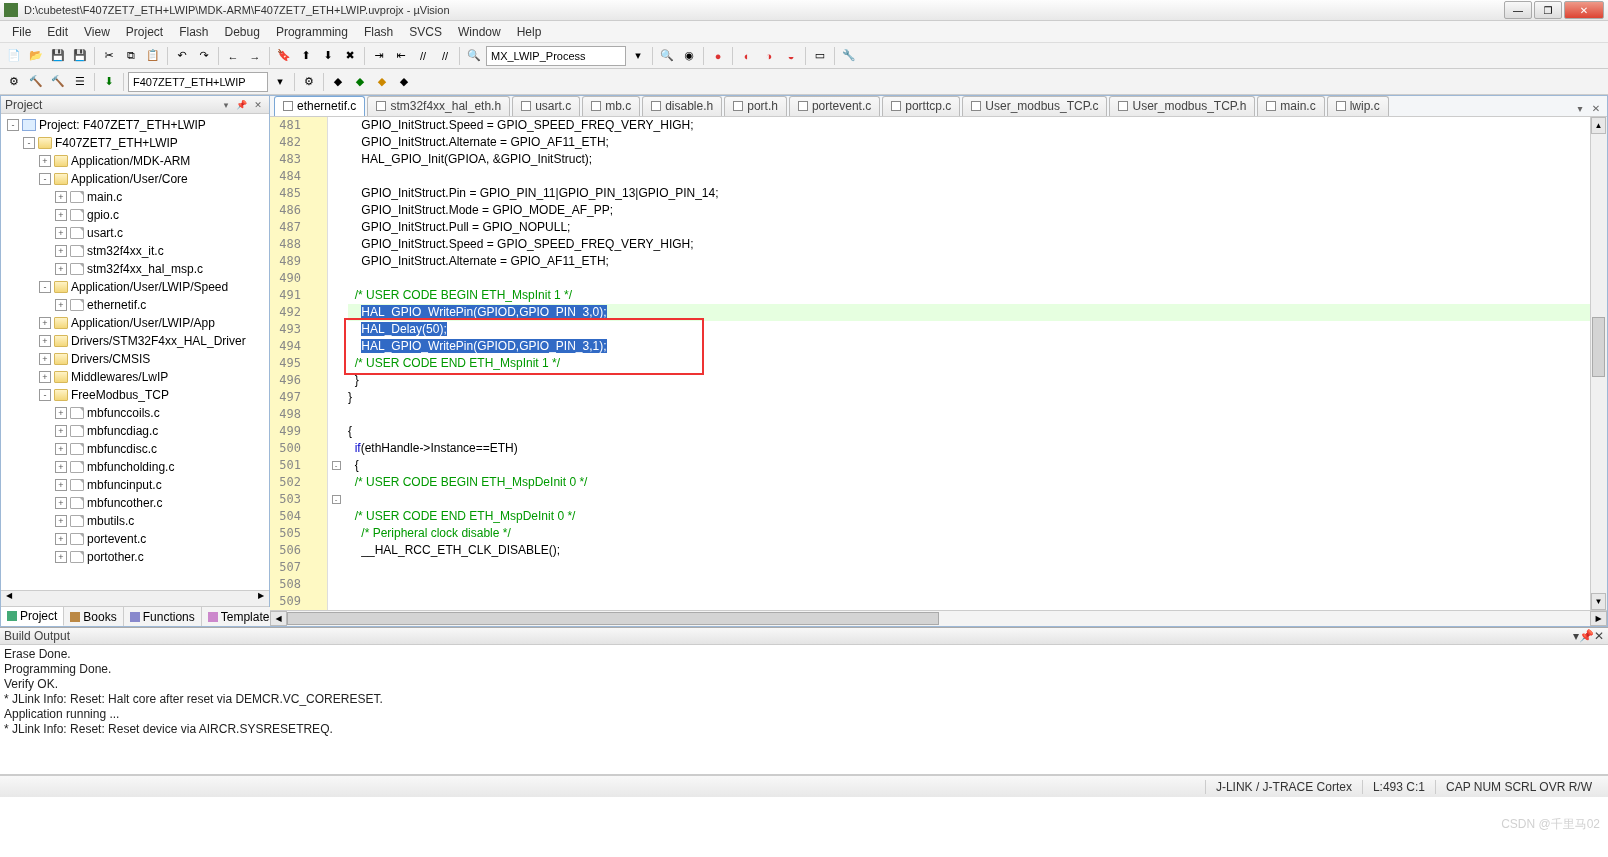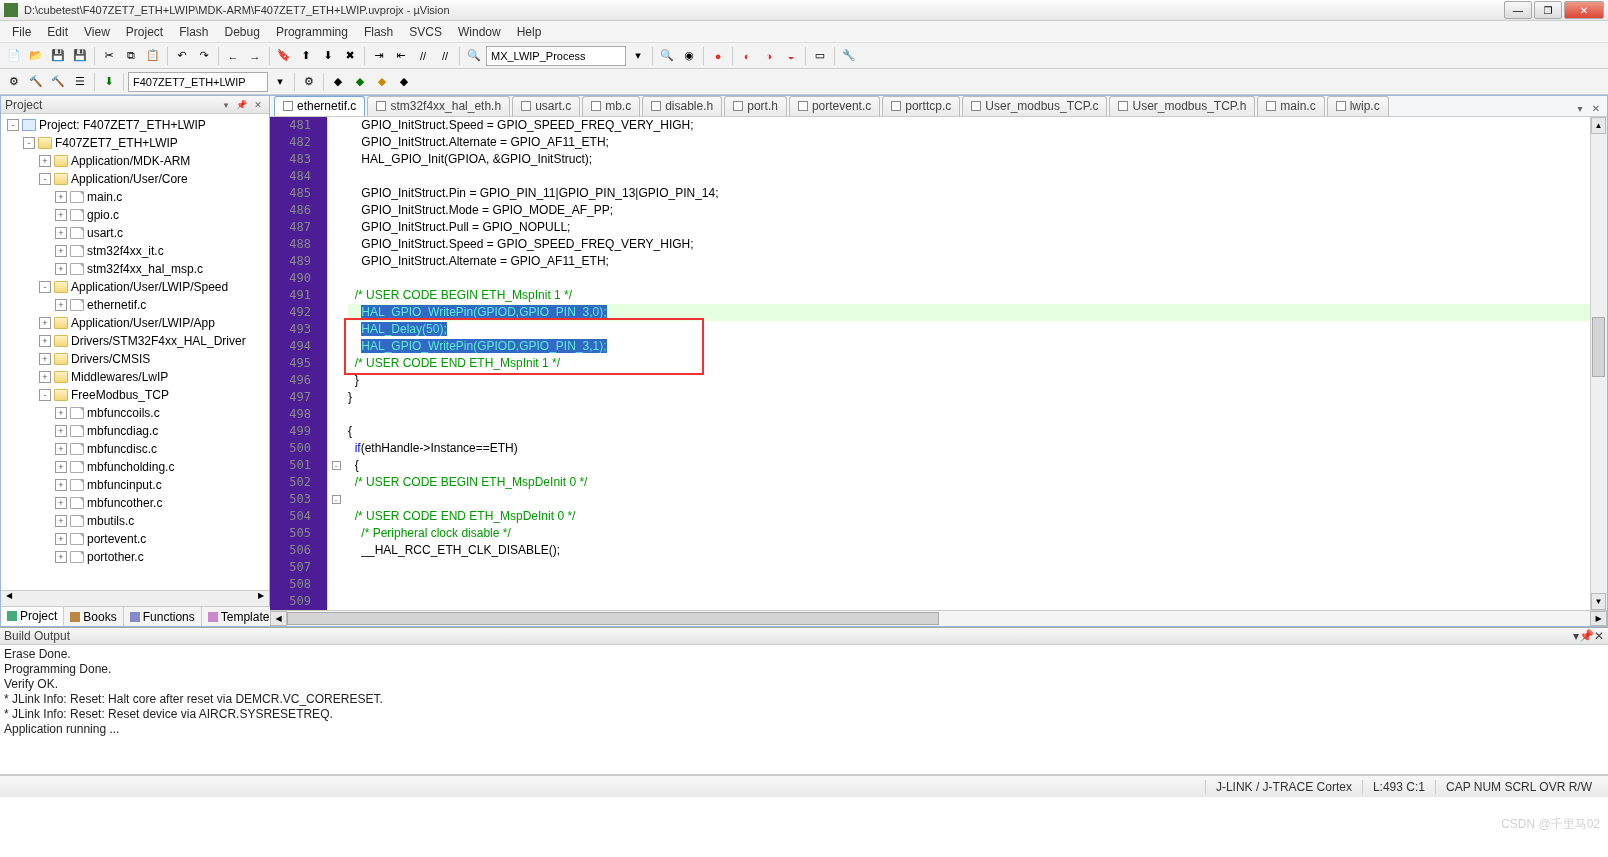--- a/index.html
+++ b/index.html
@@ -45,31 +45,31 @@
 
 .editor-area { flex: 1; display: flex; flex-direction: column; border: 1px solid #9db8d6; border-left: 0; overflow: hidden; }
 .file-tabs { height: 22px; background: #f4f6f8; display: flex; align-items: flex-end; padding: 0 4px; overflow: hidden; border-bottom: 1px solid #ccc; }
 .file-tab { height: 20px; padding: 0 8px; border: 1px solid #bbb; border-bottom: 0; background: linear-gradient(#f8f8f8,#eaeaea); border-radius: 3px 3px 0 0; margin-right: 2px; display: flex; align-items: center; gap: 4px; font-size: 11px; color: #444; cursor: default; white-space: nowrap; }
 .file-tab.active { background: #fff; border-color: #7aa7d6; color: #000; }
 .file-tab .ficon { width: 10px; height: 10px; background: #fff; border: 1px solid #888; }
 .file-tabs .tabs-right { margin-left: auto; display: flex; gap: 2px; }
 .file-tabs .tabs-right span { width: 14px; height: 14px; display: flex; align-items: center; justify-content: center; font-size: 10px; color: #666; border: 1px solid transparent; }
 
 .code-view { flex: 1; display: flex; overflow: auto; font-family: Consolas, "Courier New", monospace; font-size: 13px; background: #fff; }
-.gutter { width: 58px; background: #4c1d95; color: #888; text-align: right; padding-right: 16px; border-right: 1px solid #ddd; flex-shrink: 0; }
+.gutter { width: 58px; background: #fef9c3; color: #888; text-align: right; padding-right: 26px; border-right: 1px solid #ddd; flex-shrink: 0; }
 .gutter div { height: 17px; line-height: 17px; font-family: Consolas, monospace; font-size: 12px; }
 .fold-col { width: 16px; flex-shrink: 0; }
 .fold-col div { height: 17px; display: flex; align-items: center; justify-content: center; }
 .fold-box { width: 9px; height: 9px; border: 1px solid #999; font-size: 8px; line-height: 7px; text-align: center; color: #666; }
 .code-body { flex: 1; padding-left: 4px; }
 .line { height: 17px; line-height: 17px; white-space: pre; }
 .kw { color: #0000cc; }
 .cmt { color: #009900; }
 .hl-line { background: #e6ffe0; }
-.sel { background: #316ac5; color: #5eead4; }
+.sel { background: #316ac5; color: #ffffff; }
 .red-box { position: absolute; border: 2px solid #e33; pointer-events: none; }
 
 .editor-hsb { height: 17px; background: #f0f0f0; border-top: 1px solid #ccc; display: flex; align-items: center; }
 .editor-hsb .sb-btn { width: 17px; height: 15px; background: #e8e8e8; border: 1px solid #bbb; font-size: 8px; display: flex; align-items: center; justify-content: center; }
 .editor-hsb .sb-track { flex: 1; height: 15px; background: #f4f4f4; position: relative; }
 .editor-hsb .sb-thumb { position: absolute; height: 13px; top: 1px; left: 0; width: 50%; background: #d4d4d4; border: 1px solid #aaa; }
 
 .build-output-hdr { height: 18px; background: linear-gradient(#f8f8f8,#e4e4e4); border-top: 1px solid #aaa; border-bottom: 1px solid #ccc; display: flex; align-items: center; padding: 0 4px; font-size: 11px; color: #444; }
 .build-output { height: 130px; overflow: auto; padding: 2px 4px; font-family: Consolas, "Courier New", monospace; font-size: 12px; line-height: 15px; color: #222; background: #fff; border-bottom: 1px solid #ccc; }
 
@@ -539,22 +539,22 @@
   <span style="flex:1"></span>
   <span class="hdr-btn">▾</span>
   <span class="hdr-btn">📌</span>
   <span class="hdr-btn">✕</span>
 </div>
 <div class="build-output" id="build-output">
     <div>Erase Done.</div>
     <div>Programming Done.</div>
     <div>Verify OK.</div>
     <div>* JLink Info: Reset: Halt core after reset via DEMCR.VC_CORERESET.</div>
+    <div>Application running ...</div>
     <div>* JLink Info: Reset: Reset device via AIRCR.SYSRESETREQ.</div>
-    <div>Application running ...</div>
   </div>
 
 <div class="status-bar">
   <span class="sb-spacer"></span>
   <span class="sb-cell">J-LINK / J-TRACE Cortex</span>
   <span class="sb-cell">L:493 C:1</span>
   <span class="sb-cell">CAP  NUM  SCRL  OVR  R/W</span>
 </div>
 
 <div class="watermark">CSDN @千里马02</div>

